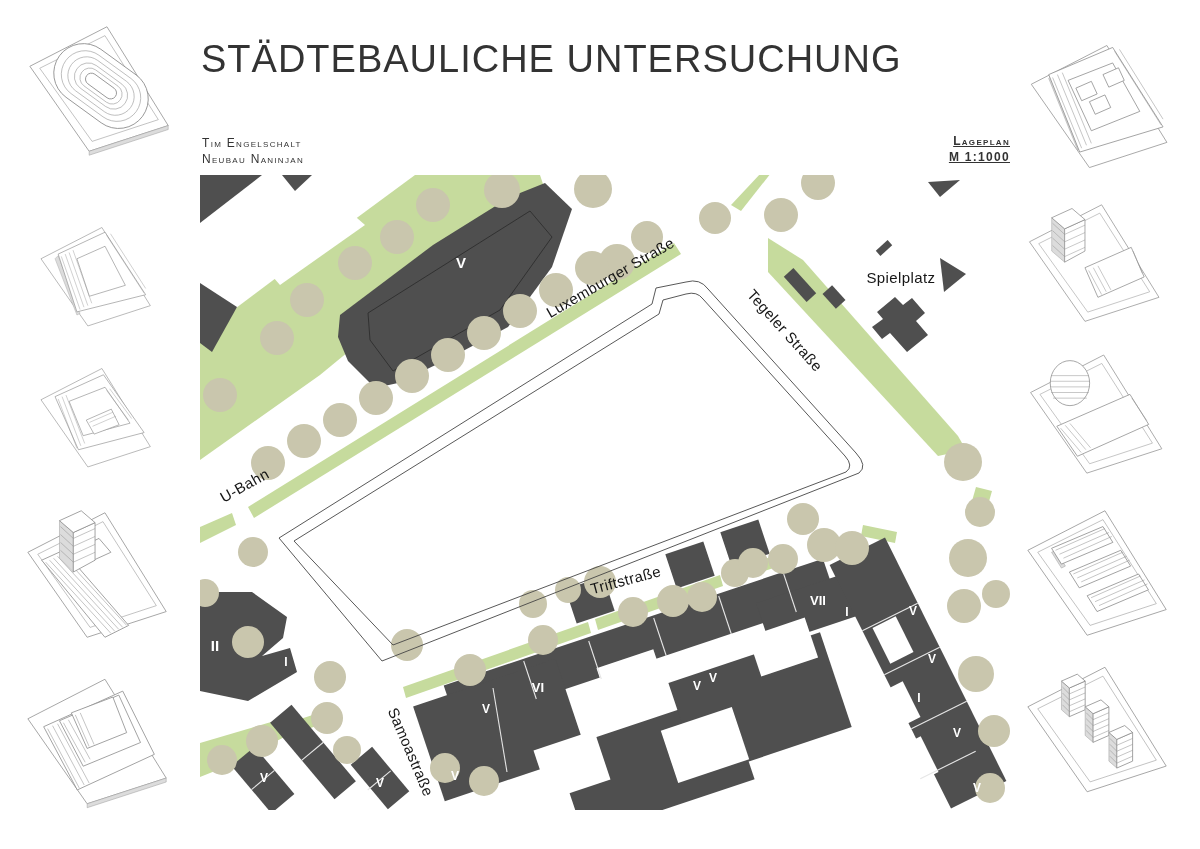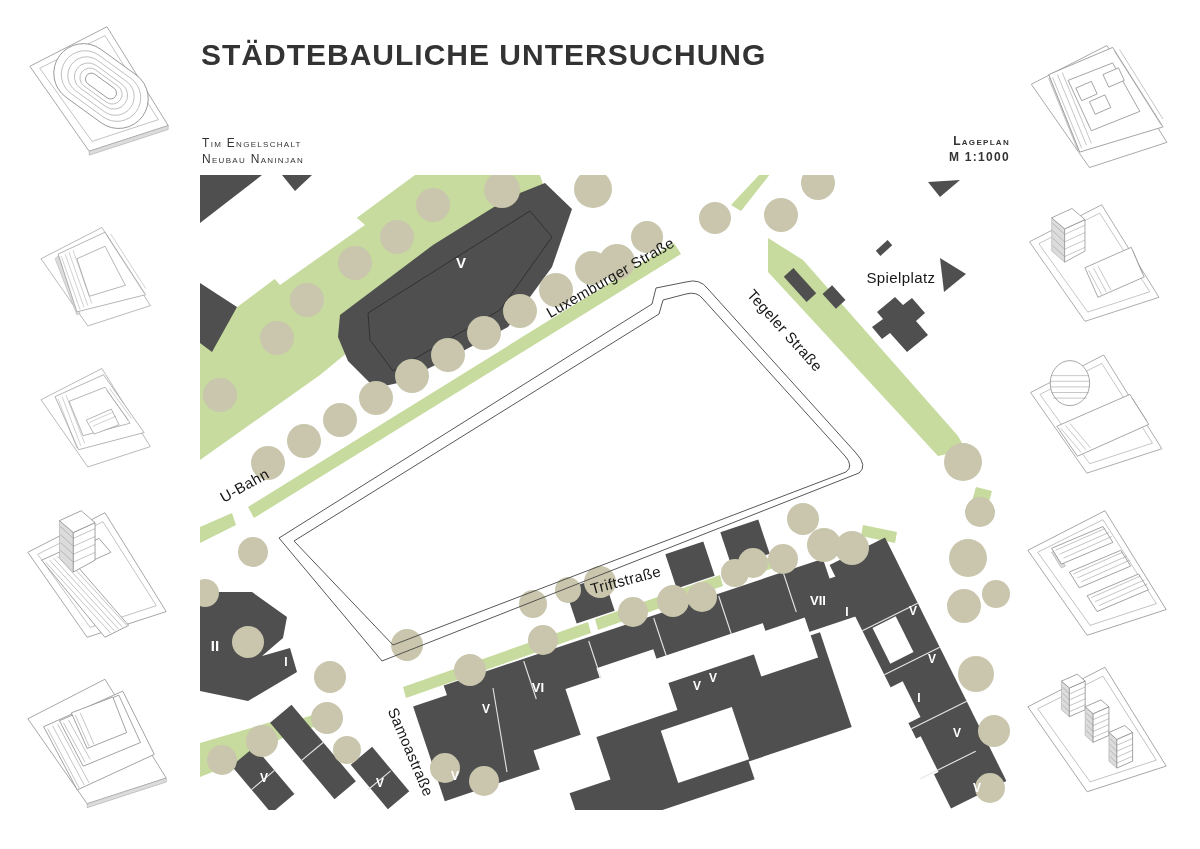--- a/index.html
+++ b/index.html
@@ -1,24 +1,24 @@
 <!DOCTYPE html>
 <html><head>
 <meta charset="utf-8">
 <style>
   html,body{margin:0;padding:0;background:#fff;}
   .page{position:relative;width:1200px;height:849px;background:#ffffff;overflow:hidden;
         font-family:"Liberation Sans",sans-serif;}
   .titleblock{position:absolute;left:201px;top:36px;color:#333;}
   .title-l1{font-size:29px;font-weight:bold;font-variant:small-caps;letter-spacing:2px;line-height:1.15;}
-  .title-l2{font-size:30px;font-weight:bold;text-transform:uppercase;letter-spacing:1px;line-height:1.25;}
+  .title-l2{font-size:38px;font-weight:normal;text-transform:uppercase;letter-spacing:1px;line-height:1.25;}
   .authors{position:absolute;left:202px;top:135px;color:#333;font-size:12px;font-weight:normal;
            font-variant:small-caps;letter-spacing:1.3px;line-height:1.35;}
   .planlabel{position:absolute;right:190px;top:133px;color:#333;font-size:12px;font-weight:bold;
-           font-variant:small-caps;letter-spacing:1.3px;line-height:1.35;text-align:right;}
+           font-variant:small-caps;letter-spacing:1.3px;line-height:1.35;text-align:right;text-decoration:underline;}
   .map{position:absolute;left:200px;top:175px;width:810px;height:635px;}
   svg.sketch{position:absolute;}
   
   .p{fill:#ffffff;stroke:#9c9c9c;stroke-width:.9;}
   .m{fill:#ffffff;stroke:#8a8a8a;stroke-width:.8;}
   .s{fill:#dcdcdc;stroke:#9c9c9c;stroke-width:.5;}
   .t{fill:none;stroke:#949494;stroke-width:.55;}
   .t2{fill:none;stroke:#a8a8a8;stroke-width:.7;}
   
   .street{fill:#161616;font-size:15px;letter-spacing:.4px;}

